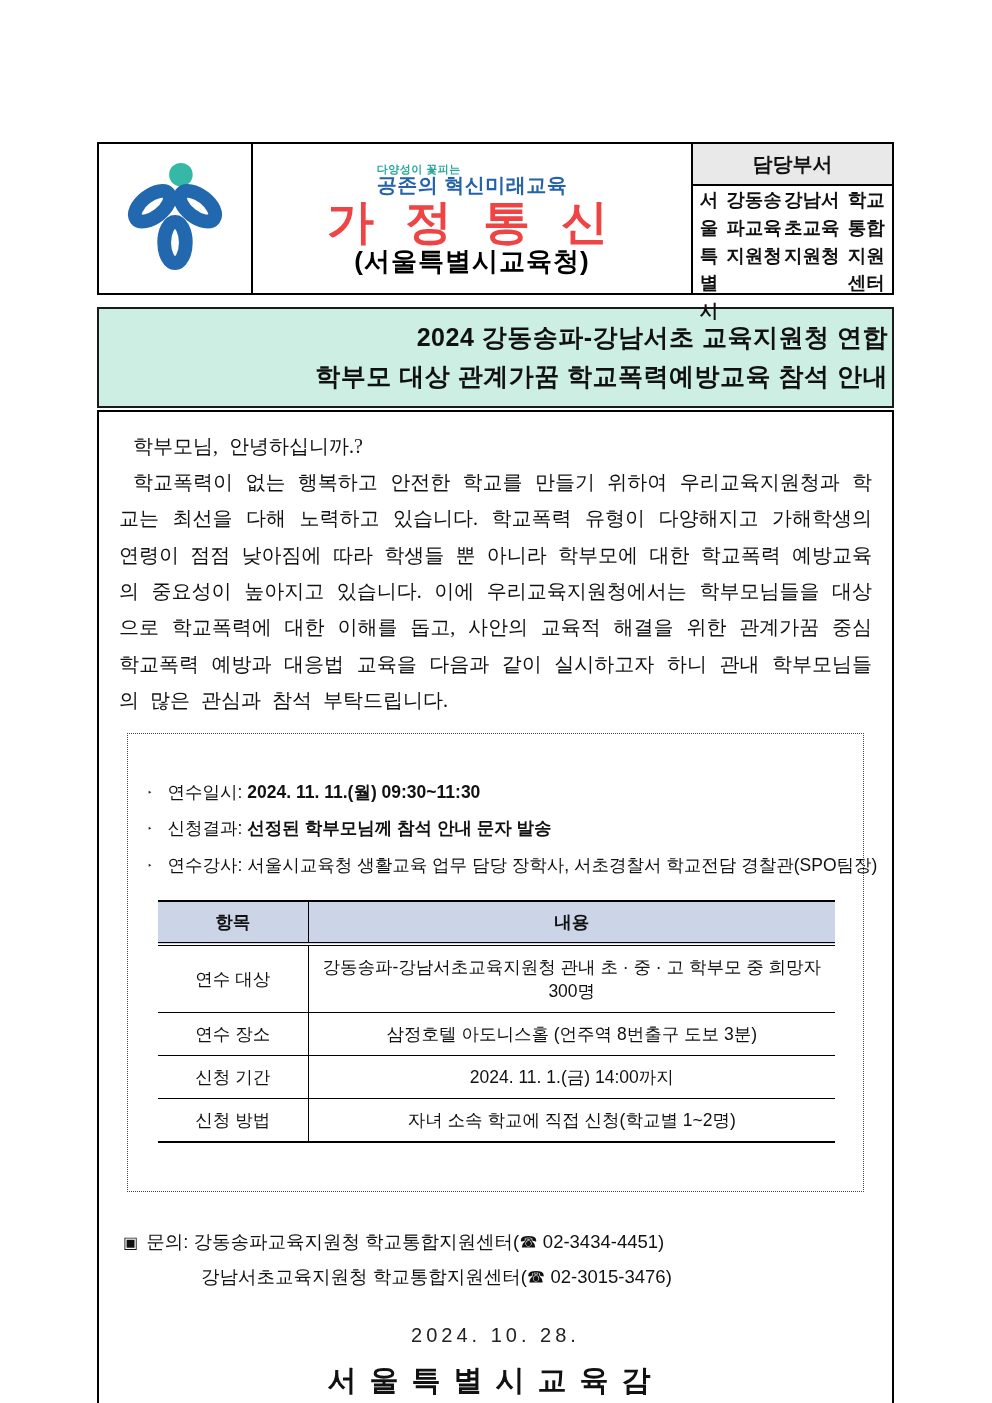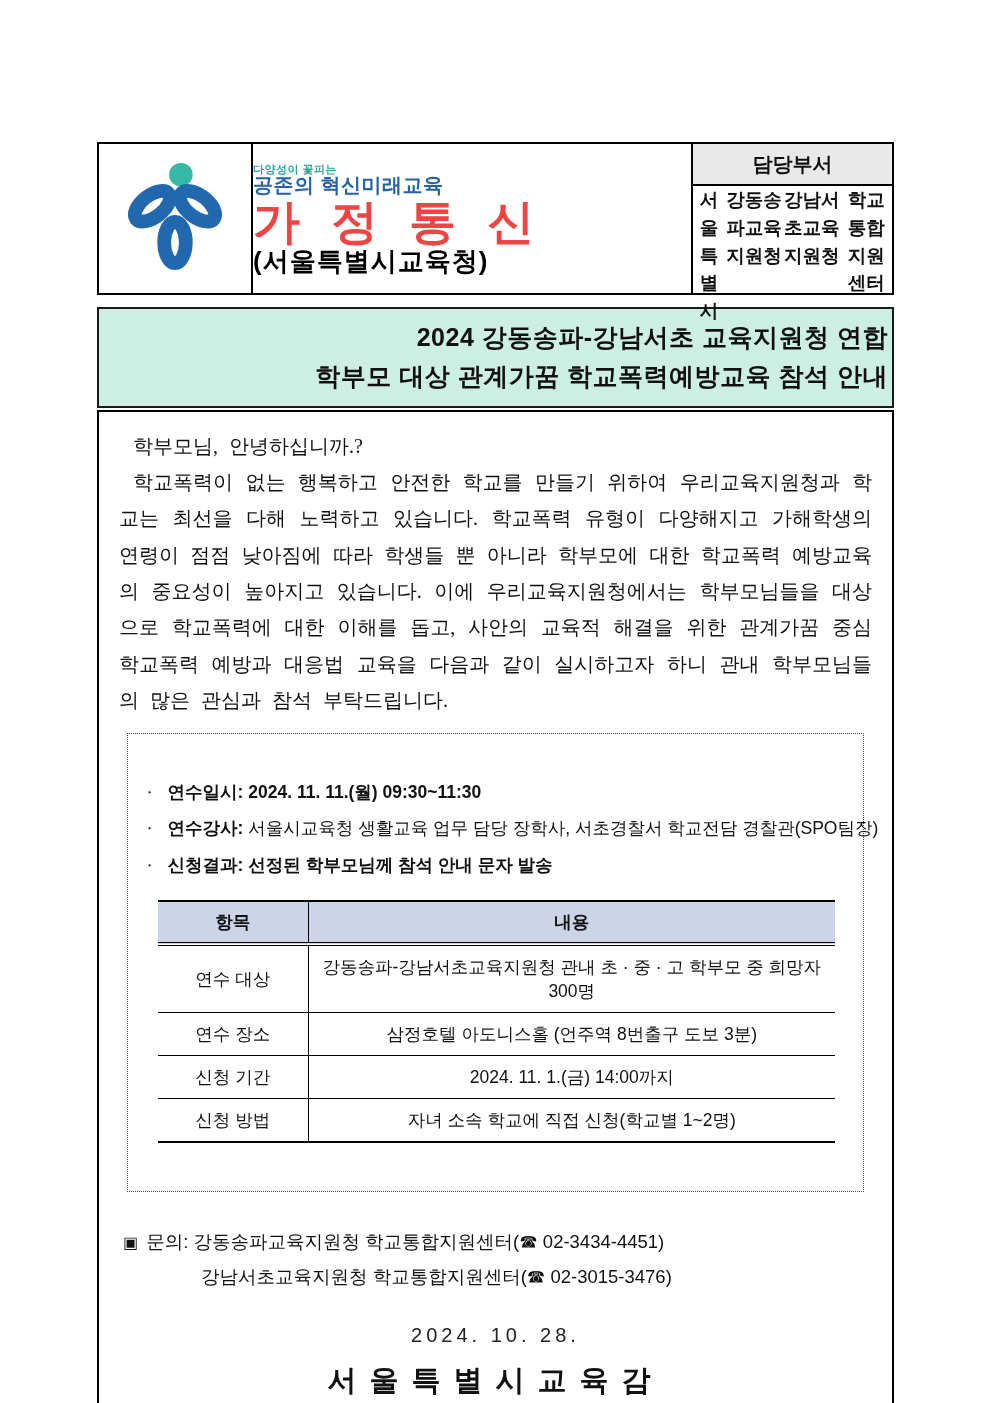--- a/index.html
+++ b/index.html
@@ -9,21 +9,21 @@
     font-family: "Liberation Sans", sans-serif;
     color: #111;
     overflow: hidden;
     position: relative;
   }
   .doc { position: absolute; left: 97px; top: 142px; width: 797px; }
 
   
   .hdr { display: flex; border: 2px solid #000; height: 153px; background: #fff; }
   .hdr-logo-cell { width: 154px; border-right: 2px solid #000; display: flex; align-items: center; justify-content: center; }
-  .hdr-center-cell { flex: 1; border-right: 2px solid #000; display: flex; flex-direction: column; justify-content: center; padding-top: 2px; }
+  .hdr-center-cell { flex: 1; border-right: 2px solid #000; display: flex; flex-direction: column; align-items: center; justify-content: center; padding-top: 2px; }
   .hdr-right-cell { width: 199px; display: flex; flex-direction: column; }
 
   .slogan { text-align: left; width: fit-content; line-height: 1.05; margin-bottom: 1px; }
   .slogan-small { color: #2aa89c; font-size: 11px; font-weight: bold; letter-spacing: .5px; }
   .slogan-main { color: #2462a9; font-size: 20px; font-weight: 900; letter-spacing: .5px; }
   .doc-title { font-size: 47px; font-weight: 900; letter-spacing: 9px; line-height: 1.05; color: #ef4444; white-space: nowrap; }
   .doc-subtitle { font-size: 26px; font-weight: 900; letter-spacing: 1px; color: #000; line-height: 1.1; }
 
   .dept-head { background: #e9e9e9; border-bottom: 2px solid #000; text-align: center; font-size: 20px; font-weight: 900; padding: 7px 13px 6px; }
   .dept-body { flex: 1; display: flex; flex-direction: row; justify-content: center; text-align: center; font-size: 18.5px; font-weight: 900; line-height: 1.5; }
@@ -38,21 +38,21 @@
   
   .content-box { margin-top: 2px; border: 2px solid #000; min-height: 901px; padding: 16px 20px 0; background: #fff; }
 
   .body-text { font-family: "Liberation Serif", serif; font-size: 20px; line-height: 1.82; text-align: justify; word-spacing: 6px; }
   .body-text p { text-indent: 14px; }
 
   
   .details-box { margin: 14px 8px 0; border: 1.5px dotted #444; padding: 40px 18px 48px 20px; }
   .bullet-line { font-size: 17.5px; line-height: 2.1; white-space: nowrap; }
   .bullet-icon { display: inline-block; font-size: 10px; color: #222; transform: translateY(-2px); margin-right: 11px; }
-  .bullet-label { font-weight: bold; }
+  .bullet-label { font-weight: normal; }
   .bullet-value.strong { font-weight: bold; }
 
   
   .info-table { border-collapse: collapse; width: calc(100% - 20px); margin: 16px 10px 0; }
   .info-table th {
     background: #ccd4e8; border-top: 2.5px solid #000; border-bottom: 4px double #000;
     font-size: 17.5px; font-weight: bold; padding: 8px 6px; text-align: center;
   }
   .info-table td { border-bottom: 1.5px solid #000; font-size: 17.5px; padding: 9px 6px; text-align: center; }
   .info-table tr:last-child td { border-bottom: 2.5px solid #000; }
@@ -116,27 +116,27 @@
 
     <div class="details-box">
 
       <div class="bullet-line">
         <span class="bullet-icon">‣</span>
         <span class="bullet-label">연수일시:</span>
         <span class="bullet-value strong">2024. 11. 11.(월) 09:30~11:30</span>
       </div>
       <div class="bullet-line">
         <span class="bullet-icon">‣</span>
-        <span class="bullet-label">연수강사:</span>
-        <span class="bullet-value">서울시교육청 생활교육 업무 담당 장학사, 서초경찰서 학교전담 경찰관(SPO팀장)</span>
+        <span class="bullet-label">신청결과:</span>
+        <span class="bullet-value strong">선정된 학부모님께 참석 안내 문자 발송</span>
       </div>
       <div class="bullet-line">
         <span class="bullet-icon">‣</span>
-        <span class="bullet-label">신청결과:</span>
-        <span class="bullet-value strong">선정된 학부모님께 참석 안내 문자 발송</span>
+        <span class="bullet-label">연수강사:</span>
+        <span class="bullet-value">서울시교육청 생활교육 업무 담당 장학사, 서초경찰서 학교전담 경찰관(SPO팀장)</span>
       </div>
 
       <table class="info-table">
         <thead>
           <tr>
             <th>항목</th>
             <th>내용</th>
           </tr>
         </thead>
         <tbody>

